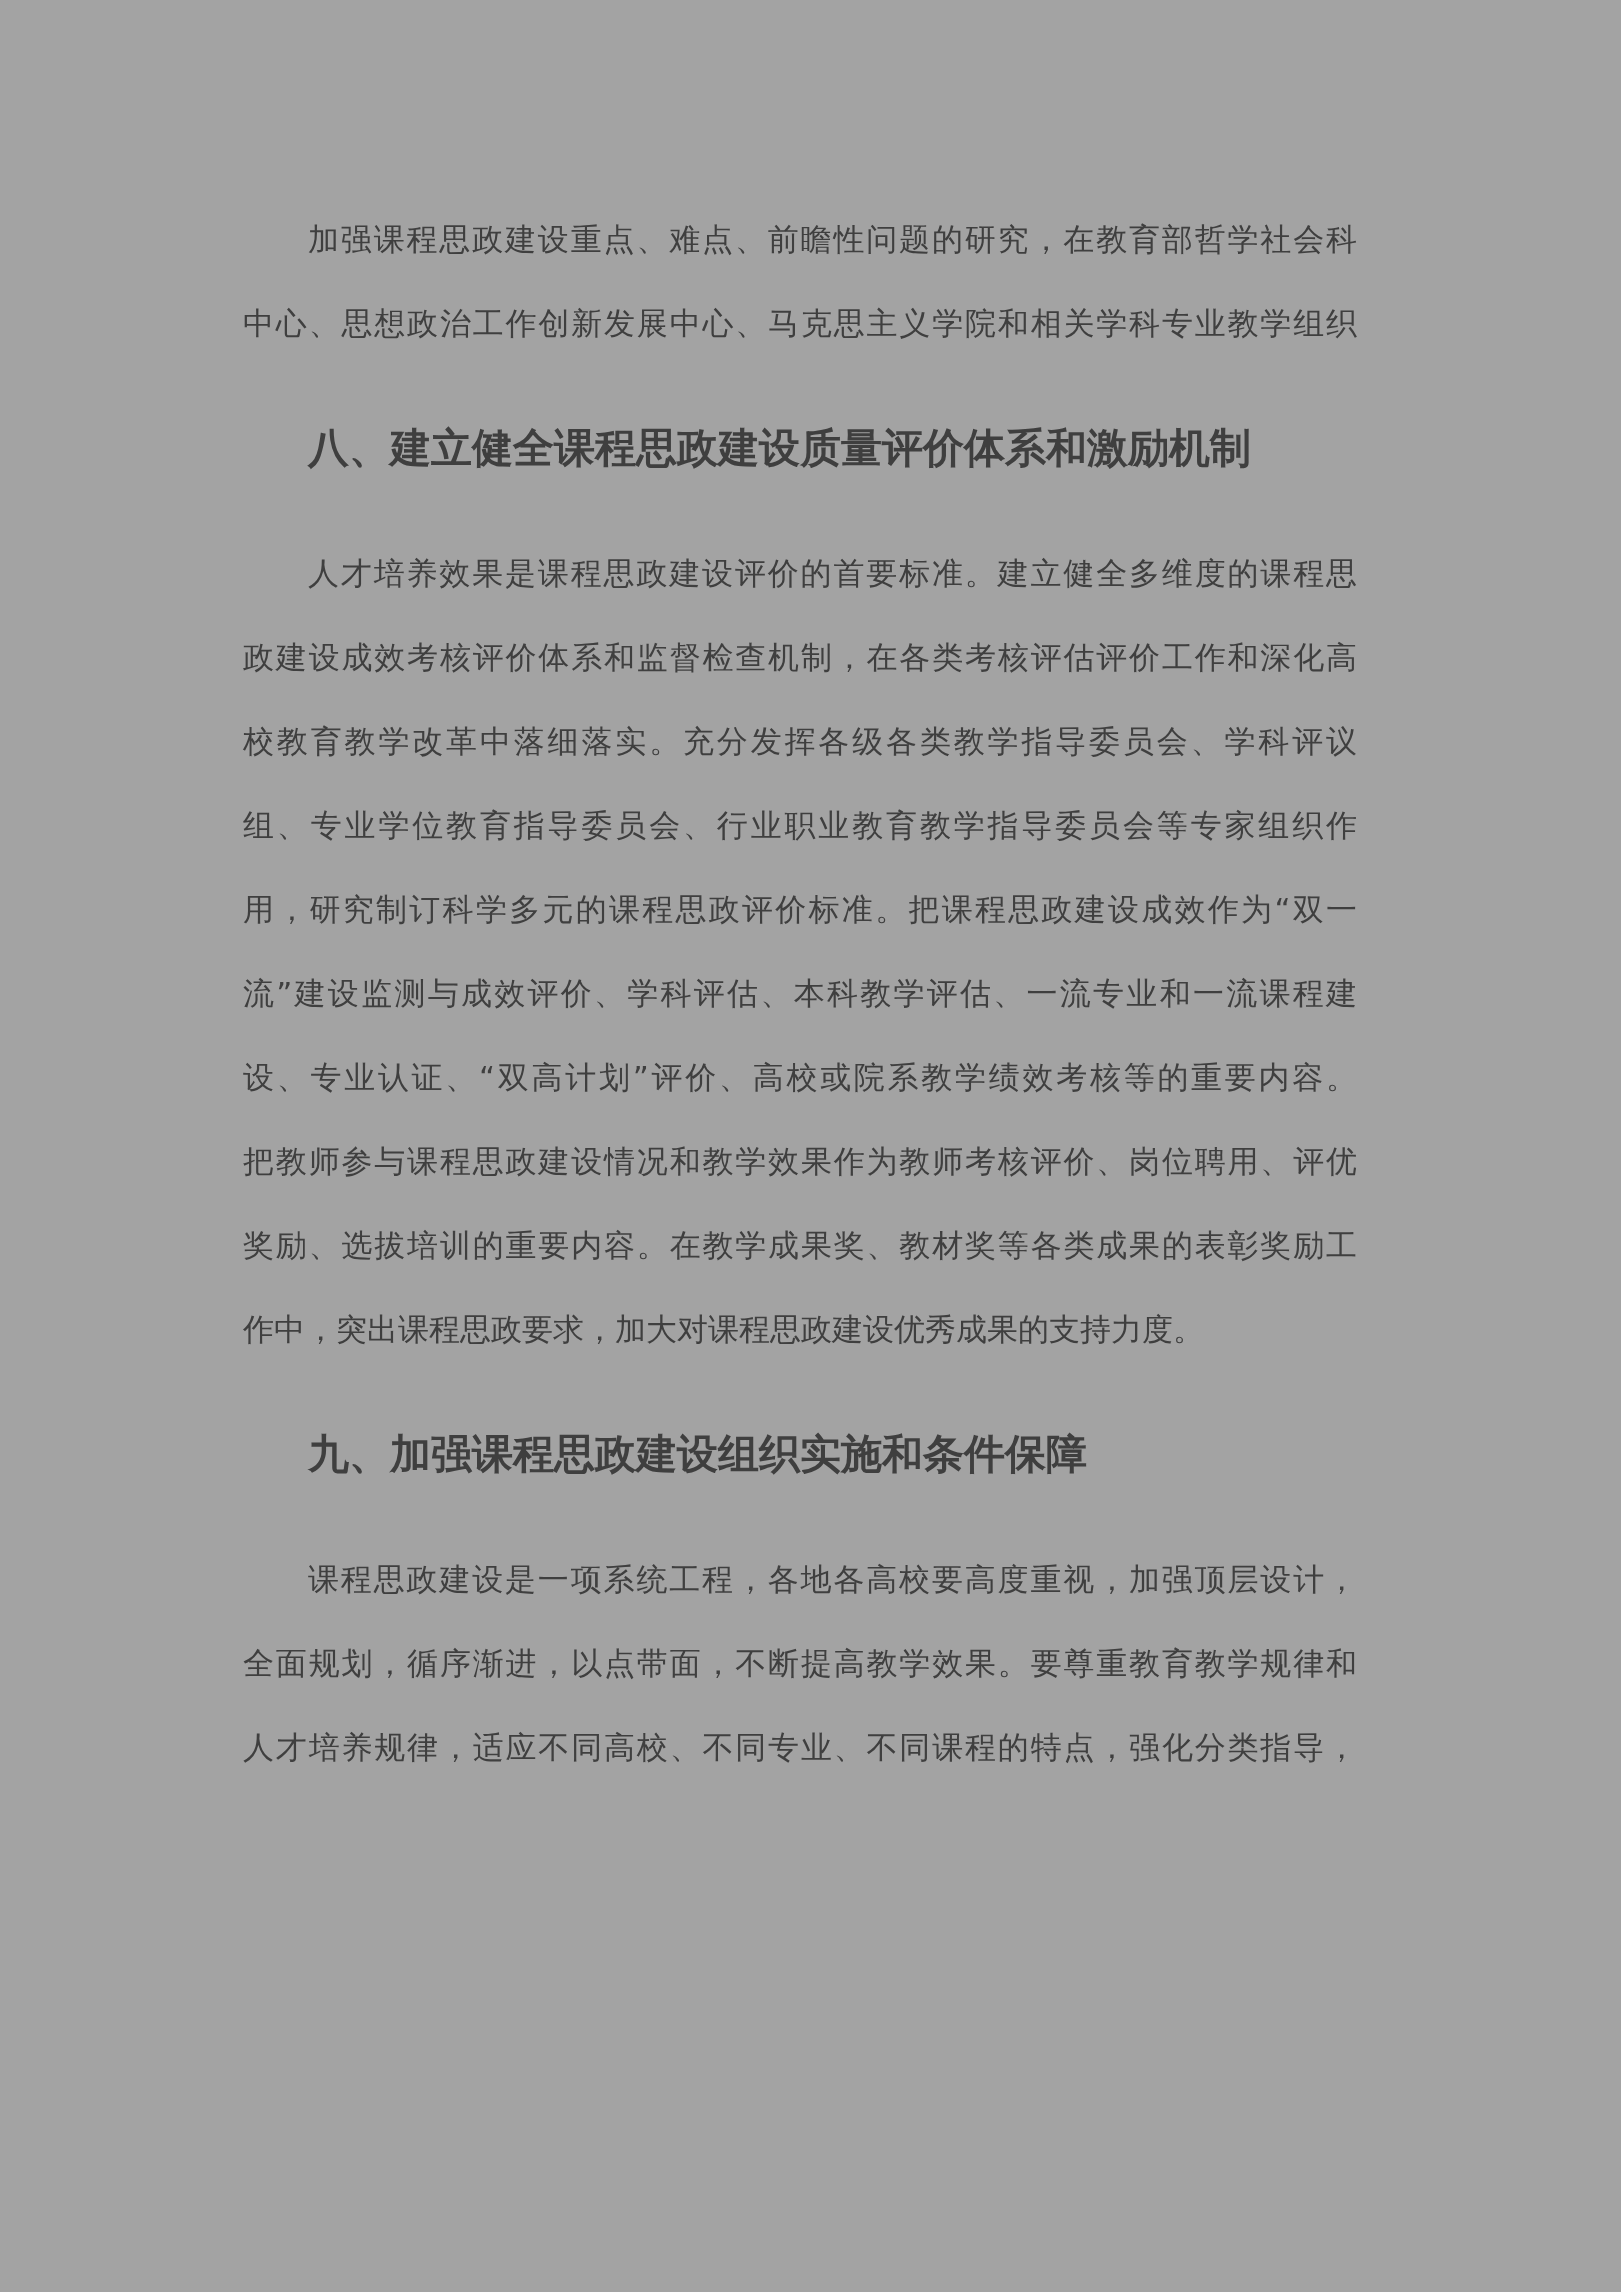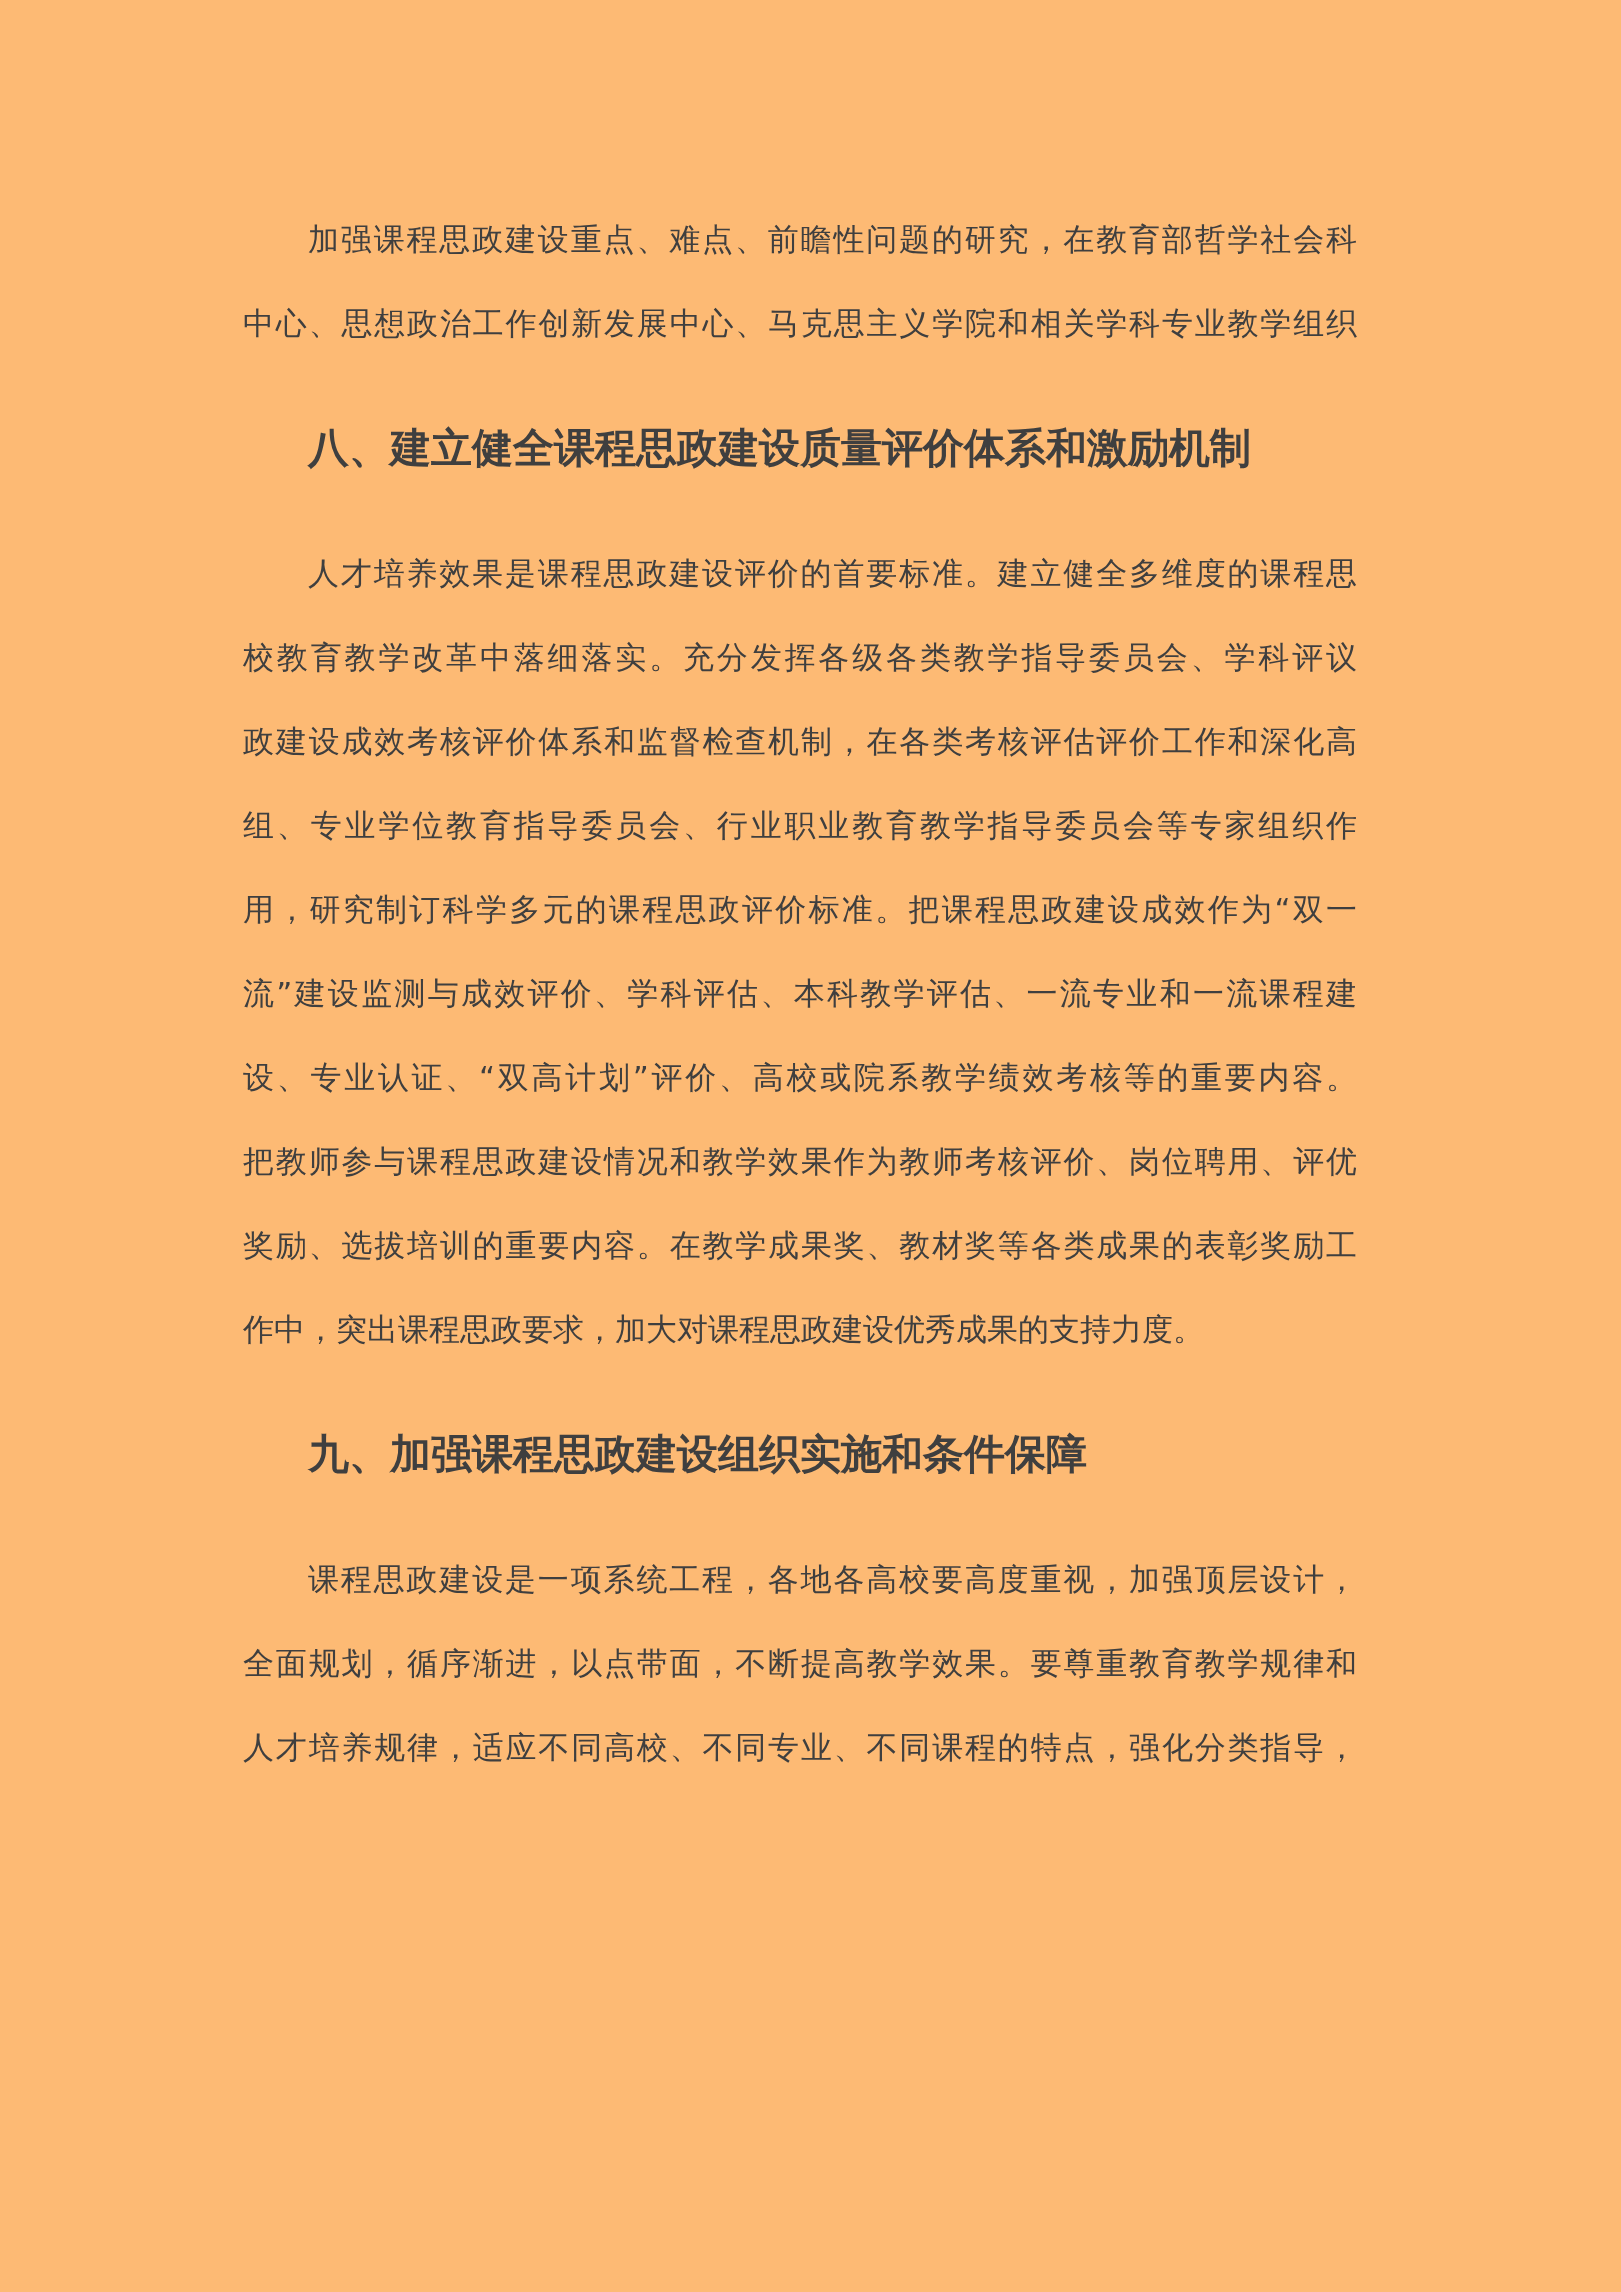--- a/index.html
+++ b/index.html
@@ -10,21 +10,21 @@
   body {
     width: 1621px;
     height: 2293px;
     position: relative;
     font-family: "DejaVu Sans", sans-serif;
     overflow: hidden;
   }
   .page {
     position: absolute;
     inset: 0;
-    background: #fdba74;
+    background: #a3a3a3;
   }
   .content {
     position: absolute;
     left: 243px;
     top: 197px;
     width: 1114px;
     color: #3f3f3f;
     font-size: 31px;
   }
   .ln {
@@ -61,22 +61,22 @@
 
     <div>
       <p class="ln first">加强课程思政建设重点、难点、前瞻性问题的研究，在教育部哲学社会科</p>
       <p class="ln">中心、思想政治工作创新发展中心、马克思主义学院和相关学科专业教学组织</p>
     </div>
 
     <p class="hd">八、建立健全课程思政建设质量评价体系和激励机制</p>
 
     <div>
       <p class="ln first">人才培养效果是课程思政建设评价的首要标准。建立健全多维度的课程思</p>
+      <p class="ln">政建设成效考核评价体系和监督检查机制，在各类考核评估评价工作和深化高</p>
       <p class="ln">校教育教学改革中落细落实。充分发挥各级各类教学指导委员会、学科评议</p>
-      <p class="ln">政建设成效考核评价体系和监督检查机制，在各类考核评估评价工作和深化高</p>
       <p class="ln">组、专业学位教育指导委员会、行业职业教育教学指导委员会等专家组织作</p>
       <p class="ln">用，研究制订科学多元的课程思政评价标准。把课程思政建设成效作为“双一</p>
       <p class="ln">流”建设监测与成效评价、学科评估、本科教学评估、一流专业和一流课程建</p>
       <p class="ln">设、专业认证、“双高计划”评价、高校或院系教学绩效考核等的重要内容。</p>
       <p class="ln">把教师参与课程思政建设情况和教学效果作为教师考核评价、岗位聘用、评优</p>
       <p class="ln">奖励、选拔培训的重要内容。在教学成果奖、教材奖等各类成果的表彰奖励工</p>
       <p class="ln end">作中，突出课程思政要求，加大对课程思政建设优秀成果的支持力度。</p>
     </div>
 
     <p class="hd">九、加强课程思政建设组织实施和条件保障</p>

